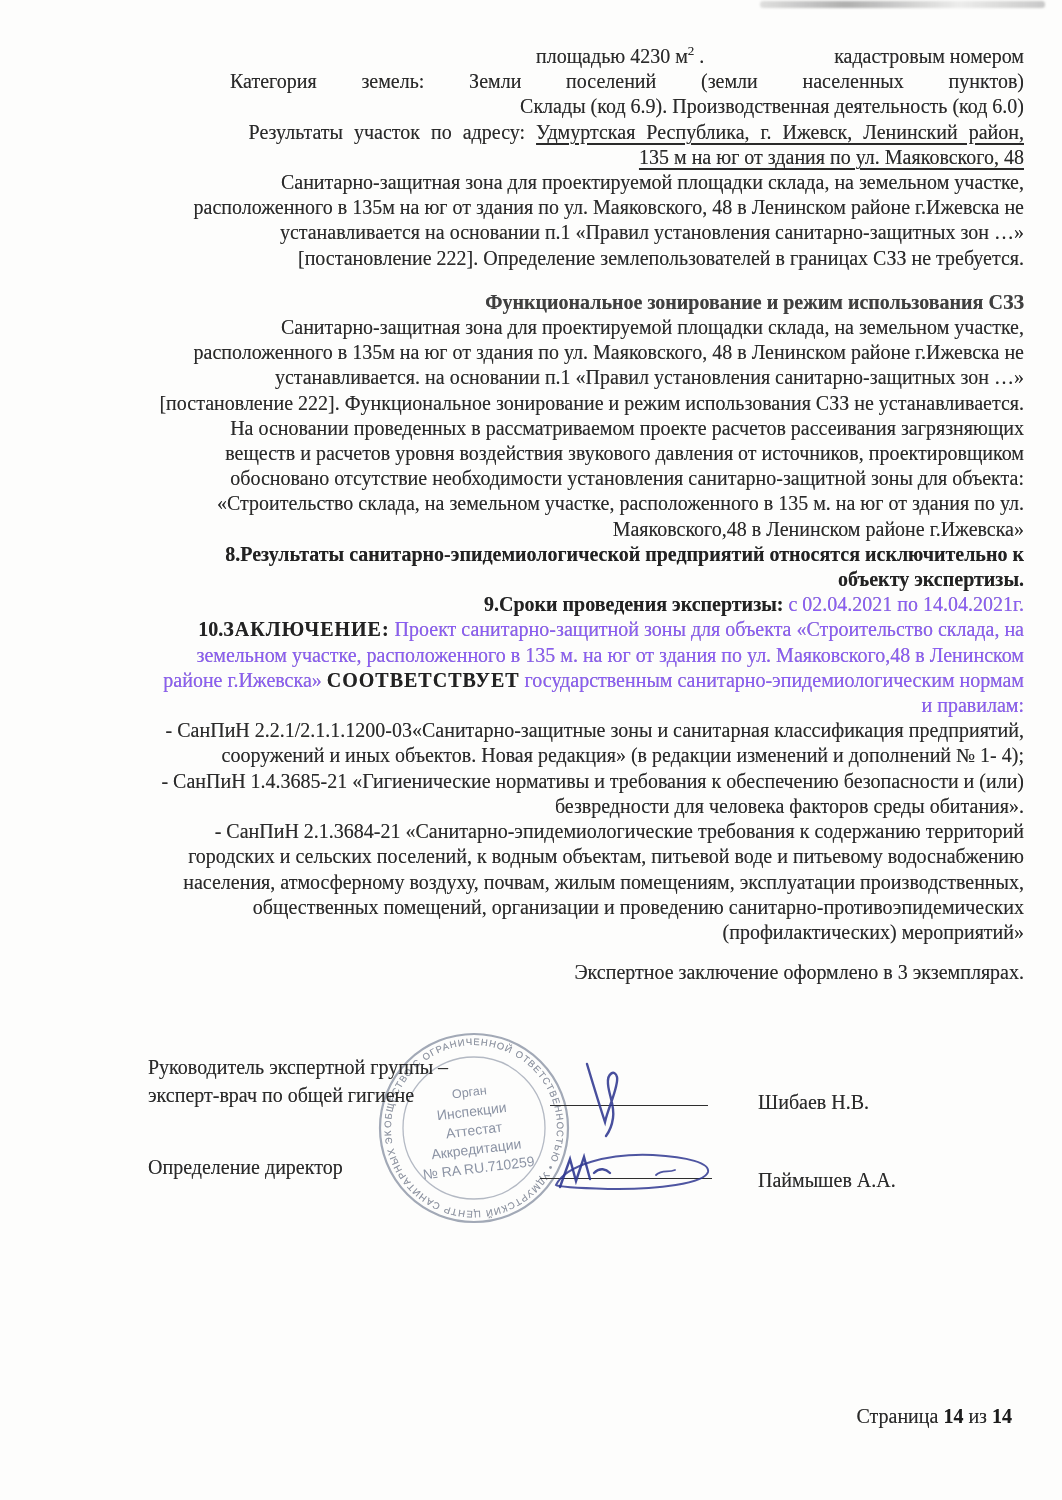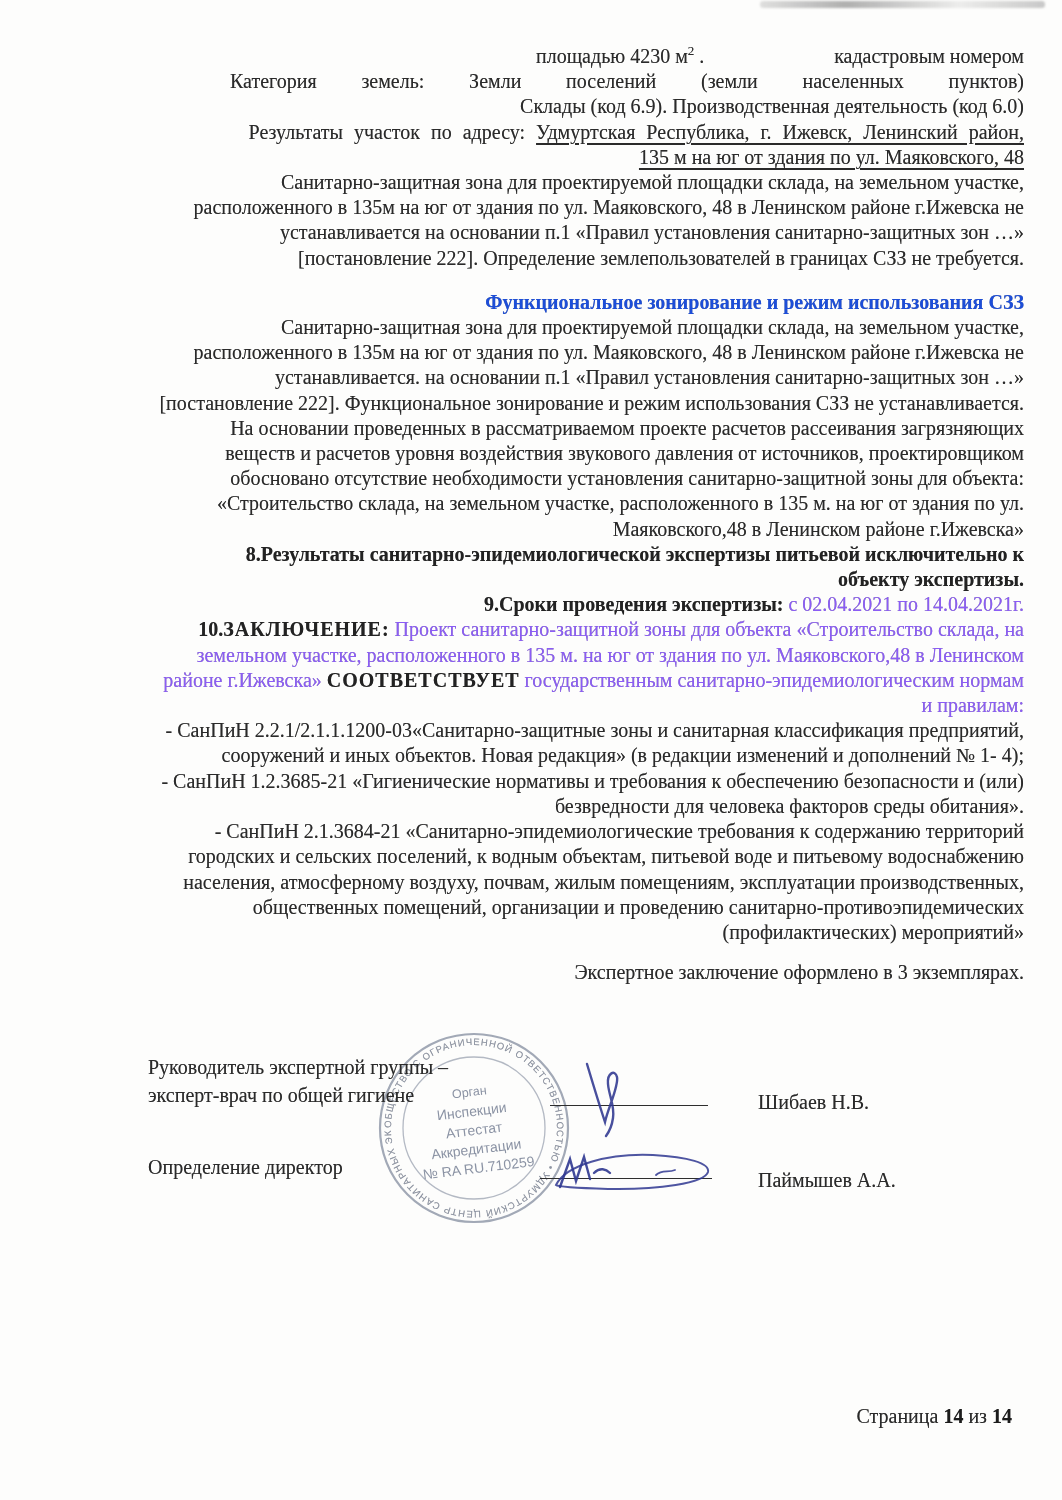--- a/index.html
+++ b/index.html
@@ -18,21 +18,21 @@
   .col{position:absolute;left:148px;top:44px;width:876px;}
   .col p{margin:0;text-align:right;}
   .justify{text-align:justify;}
   .indent{text-indent:68px;}
   .cad{position:relative;text-indent:16px;}
   .cad-area{position:absolute;left:388px;top:0;text-indent:0;}
   sup{font-size:13px;line-height:0;}
   .cat1{text-align:justify;text-align-last:justify;padding-left:82px;}
   .addr .stretch{word-spacing:6px;}
   .u{text-decoration:underline;text-decoration-thickness:1.5px;text-underline-offset:4px;}
-  .head{margin-top:19px !important;text-align:center;font-weight:bold;color:#1d4ed8;}
+  .head{margin-top:19px !important;text-align:center;font-weight:bold;color:#404040;}
   .item{text-align:justify;font-weight:bold;color:#222;}
   .item .num{display:inline-block;width:70px;font-weight:bold;}
   .item .reg{font-weight:normal;color:#8b5cf6;}
   .caps{letter-spacing:1px;}
   .copies{margin-top:15px !important;}
   .sig-section{position:absolute;left:0;top:1050px;width:1062px;height:400px;}
   .sig-section .lbl{position:absolute;white-space:nowrap;}
   .sigline{position:absolute;height:0;border-top:1.6px solid #2e2e2e;}
   .stamp{
     position:absolute;left:377px;top:-19px;width:194px;height:194px;
@@ -67,28 +67,28 @@
     <p class="addr justify indent"><span class="stretch">Результаты участок по адресу: </span><span class="u stretch">Удмуртская Республика, г. Ижевск, Ленинский район,</span><br><span class="u">135 м на юг от здания по ул. Маяковского, 48</span></p>
 
     <p class="justify indent">Санитарно-защитная зона для проектируемой площадки склада, на земельном участке, расположенного в 135м на юг от здания по ул. Маяковского, 48 в Ленинском районе г.Ижевска не устанавливается на основании п.1 «Правил установления санитарно-защитных зон …» [постановление 222]. Определение землепользователей в границах СЗЗ не требуется.</p>
 
     <p class="head">Функциональное зонирование и режим использования СЗЗ</p>
 
     <p class="justify indent">Санитарно-защитная зона для проектируемой площадки склада, на земельном участке, расположенного в 135м на юг от здания по ул. Маяковского, 48 в Ленинском районе г.Ижевска не устанавливается. на основании п.1 «Правил установления санитарно-защитных зон …» [постановление 222]. Функциональное зонирование и режим использования СЗЗ не устанавливается.</p>
 
     <p class="justify indent">На основании проведенных в рассматриваемом проекте расчетов рассеивания загрязняющих веществ и расчетов уровня воздействия звукового давления от источников, проектировщиком обосновано отсутствие необходимости установления санитарно-защитной зоны для объекта: «Строительство склада, на земельном участке, расположенного в 135 м. на юг от здания по ул. Маяковского,48 в Ленинском районе г.Ижевска»</p>
 
-    <p class="item"><span class="num">8.</span><span>Результаты санитарно-эпидемиологической экспертизы питьевой исключительно к объекту экспертизы.</span></p>
+    <p class="item"><span class="num">8.</span><span>Результаты санитарно-эпидемиологической предприятий относятся исключительно к объекту экспертизы.</span></p>
 
     <p class="item"><span class="num">9.</span><span>Сроки проведения экспертизы:</span><span class="reg"> с 02.04.2021 по 14.04.2021г.</span></p>
 
     <p class="item"><span class="num">10.</span><span class="caps">ЗАКЛЮЧЕНИЕ:</span><span class="reg"> Проект санитарно-защитной зоны для объекта «Строительство склада, на земельном участке, расположенного в 135 м. на юг от здания по ул. Маяковского,48 в Ленинском районе г.Ижевска» </span><span class="caps">СООТВЕТСТВУЕТ</span><span class="reg"> государственным санитарно-эпидемиологическим нормам и правилам:</span></p>
 
     <p class="justify">- СанПиН 2.2.1/2.1.1.1200-03«Санитарно-защитные зоны и санитарная классификация предприятий, сооружений и иных объектов. Новая редакция» (в редакции изменений и дополнений № 1- 4);</p>
-    <p class="justify">- СанПиН 1.2.3685-21 «Гигиенические нормативы и требования к обеспечению безопасности и (или) безвредности для человека факторов среды обитания».</p>
+    <p class="justify">- СанПиН 1.4.3685-21 «Гигиенические нормативы и требования к обеспечению безопасности и (или) безвредности для человека факторов среды обитания».</p>
     <p class="justify">- СанПиН 2.1.3684-21 «Санитарно-эпидемиологические требования к содержанию территорий городских и сельских поселений, к водным объектам, питьевой воде и питьевому водоснабжению населения, атмосферному воздуху, почвам, жилым помещениям, эксплуатации производственных, общественных помещений, организации и проведению санитарно-противоэпидемических (профилактических) мероприятий»</p>
 
     <p class="copies">Экспертное заключение оформлено в 3 экземплярах.</p>
   </div>
 
   <div class="sig-section">
 
     <div class="stamp">
       <svg width="194" height="194" viewBox="0 0 194 194">
         <circle cx="97" cy="97" r="94" fill="none" stroke="rgba(118,128,150,.75)" stroke-width="2.2"></circle>

